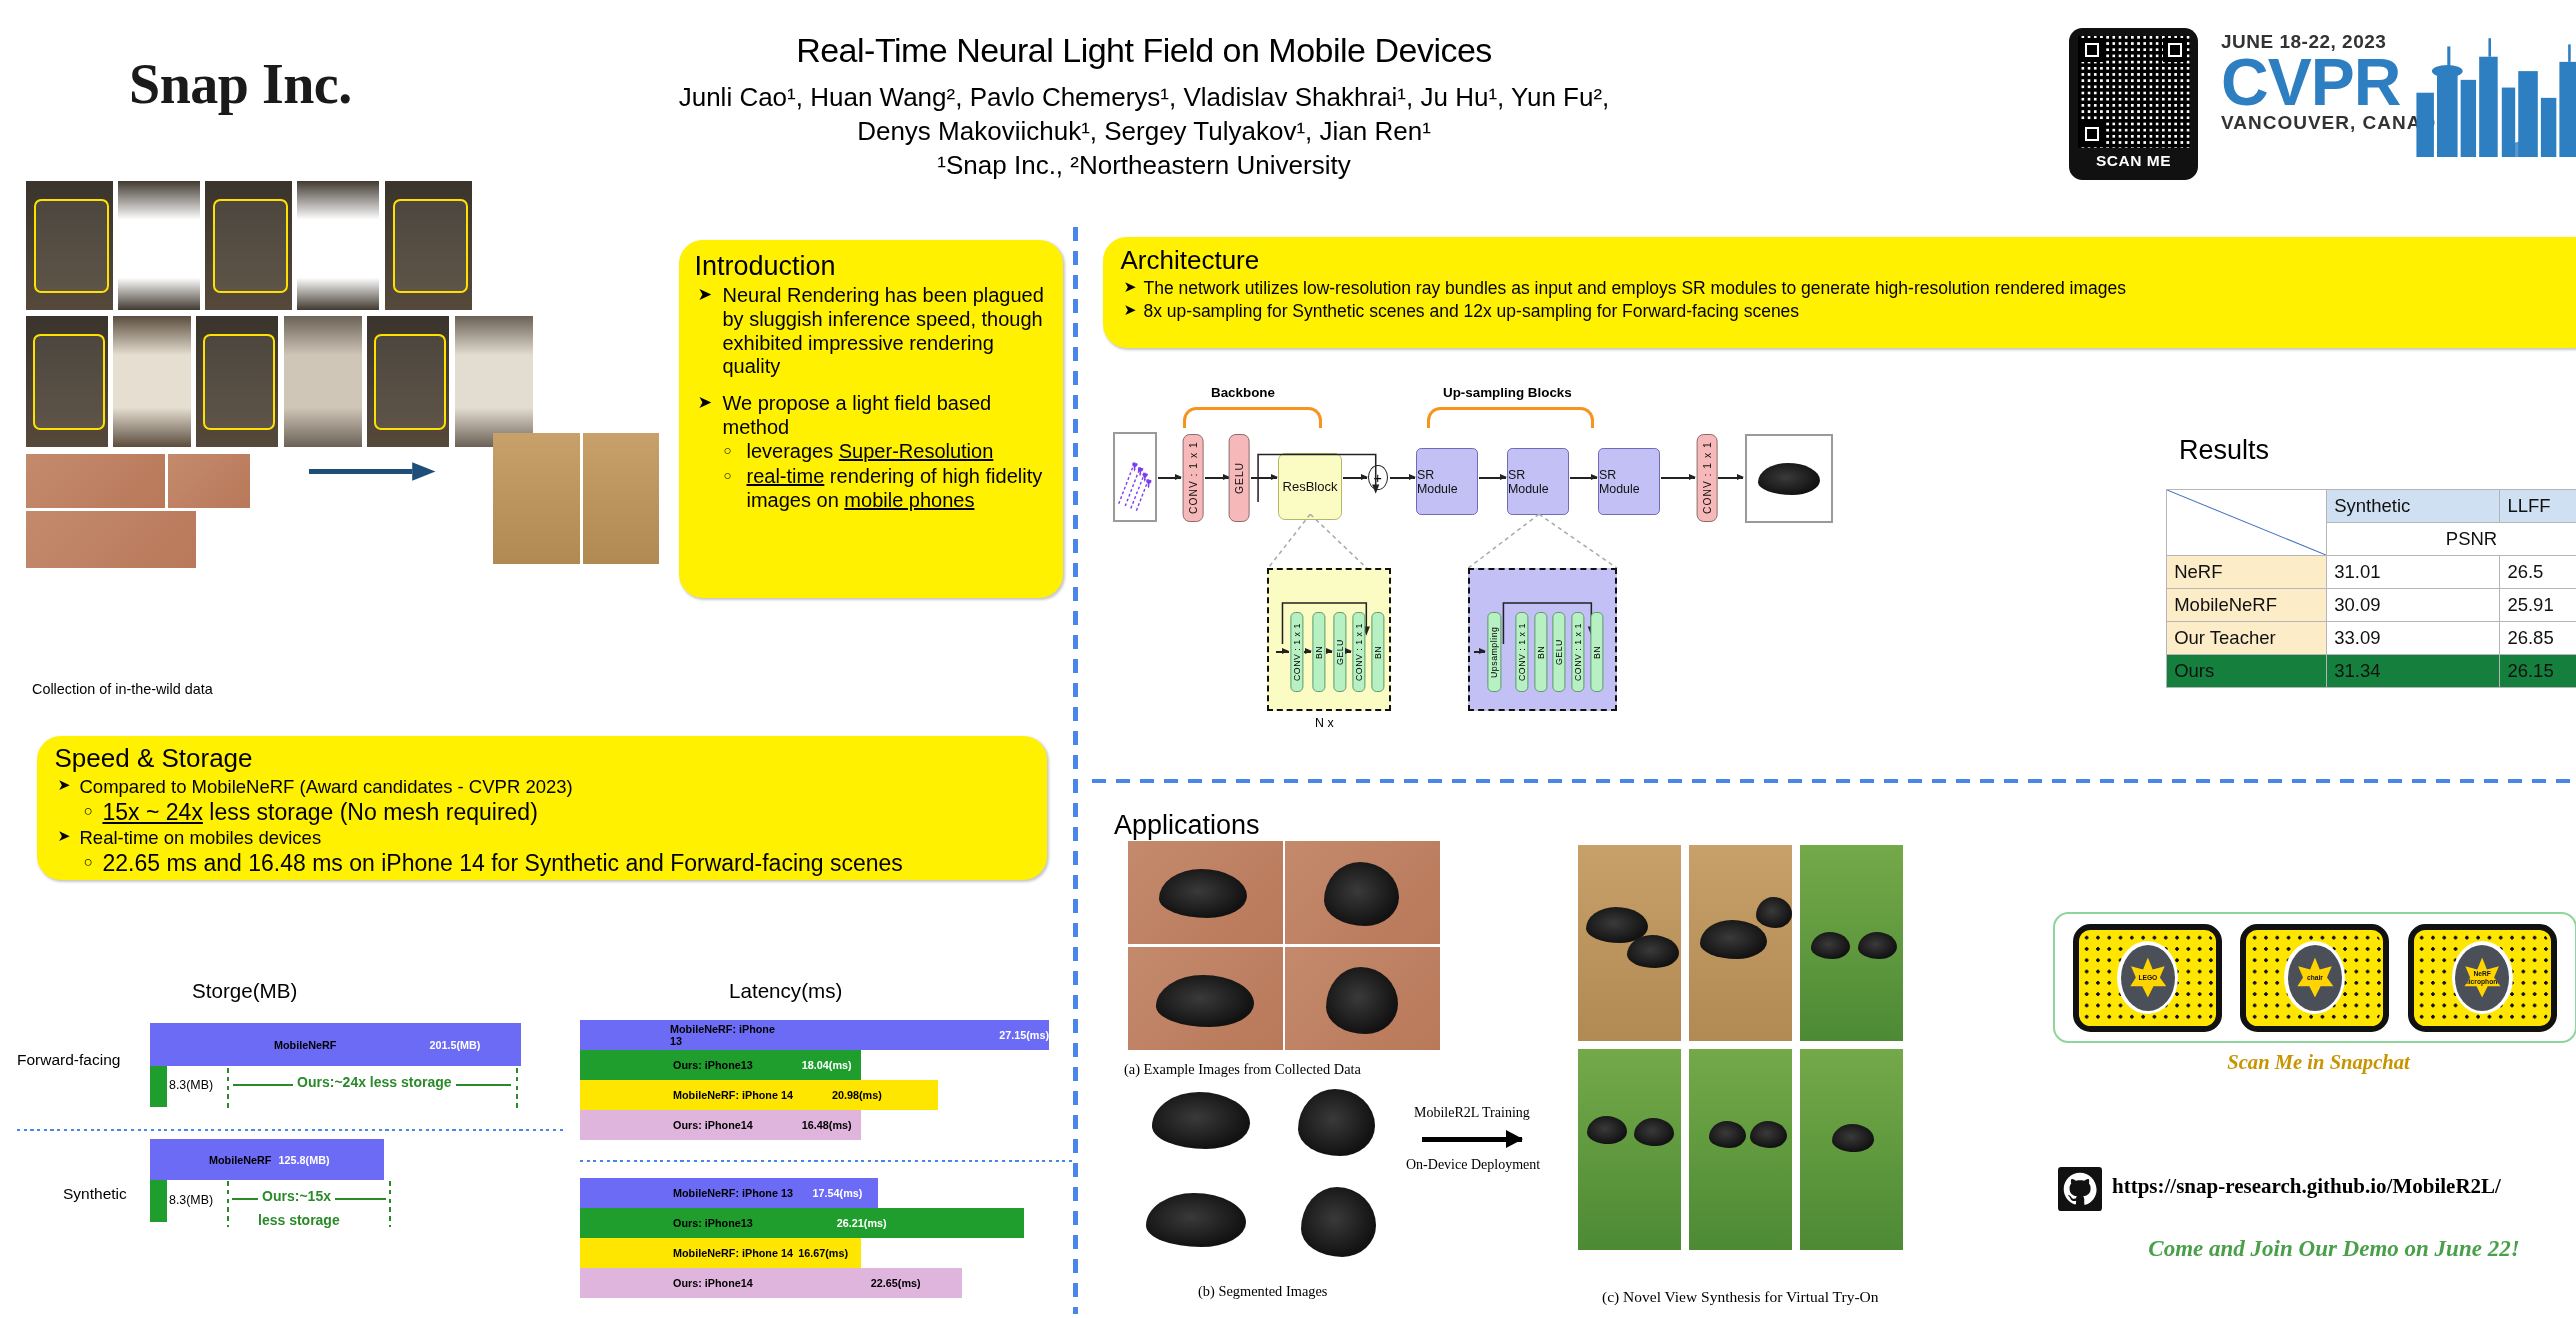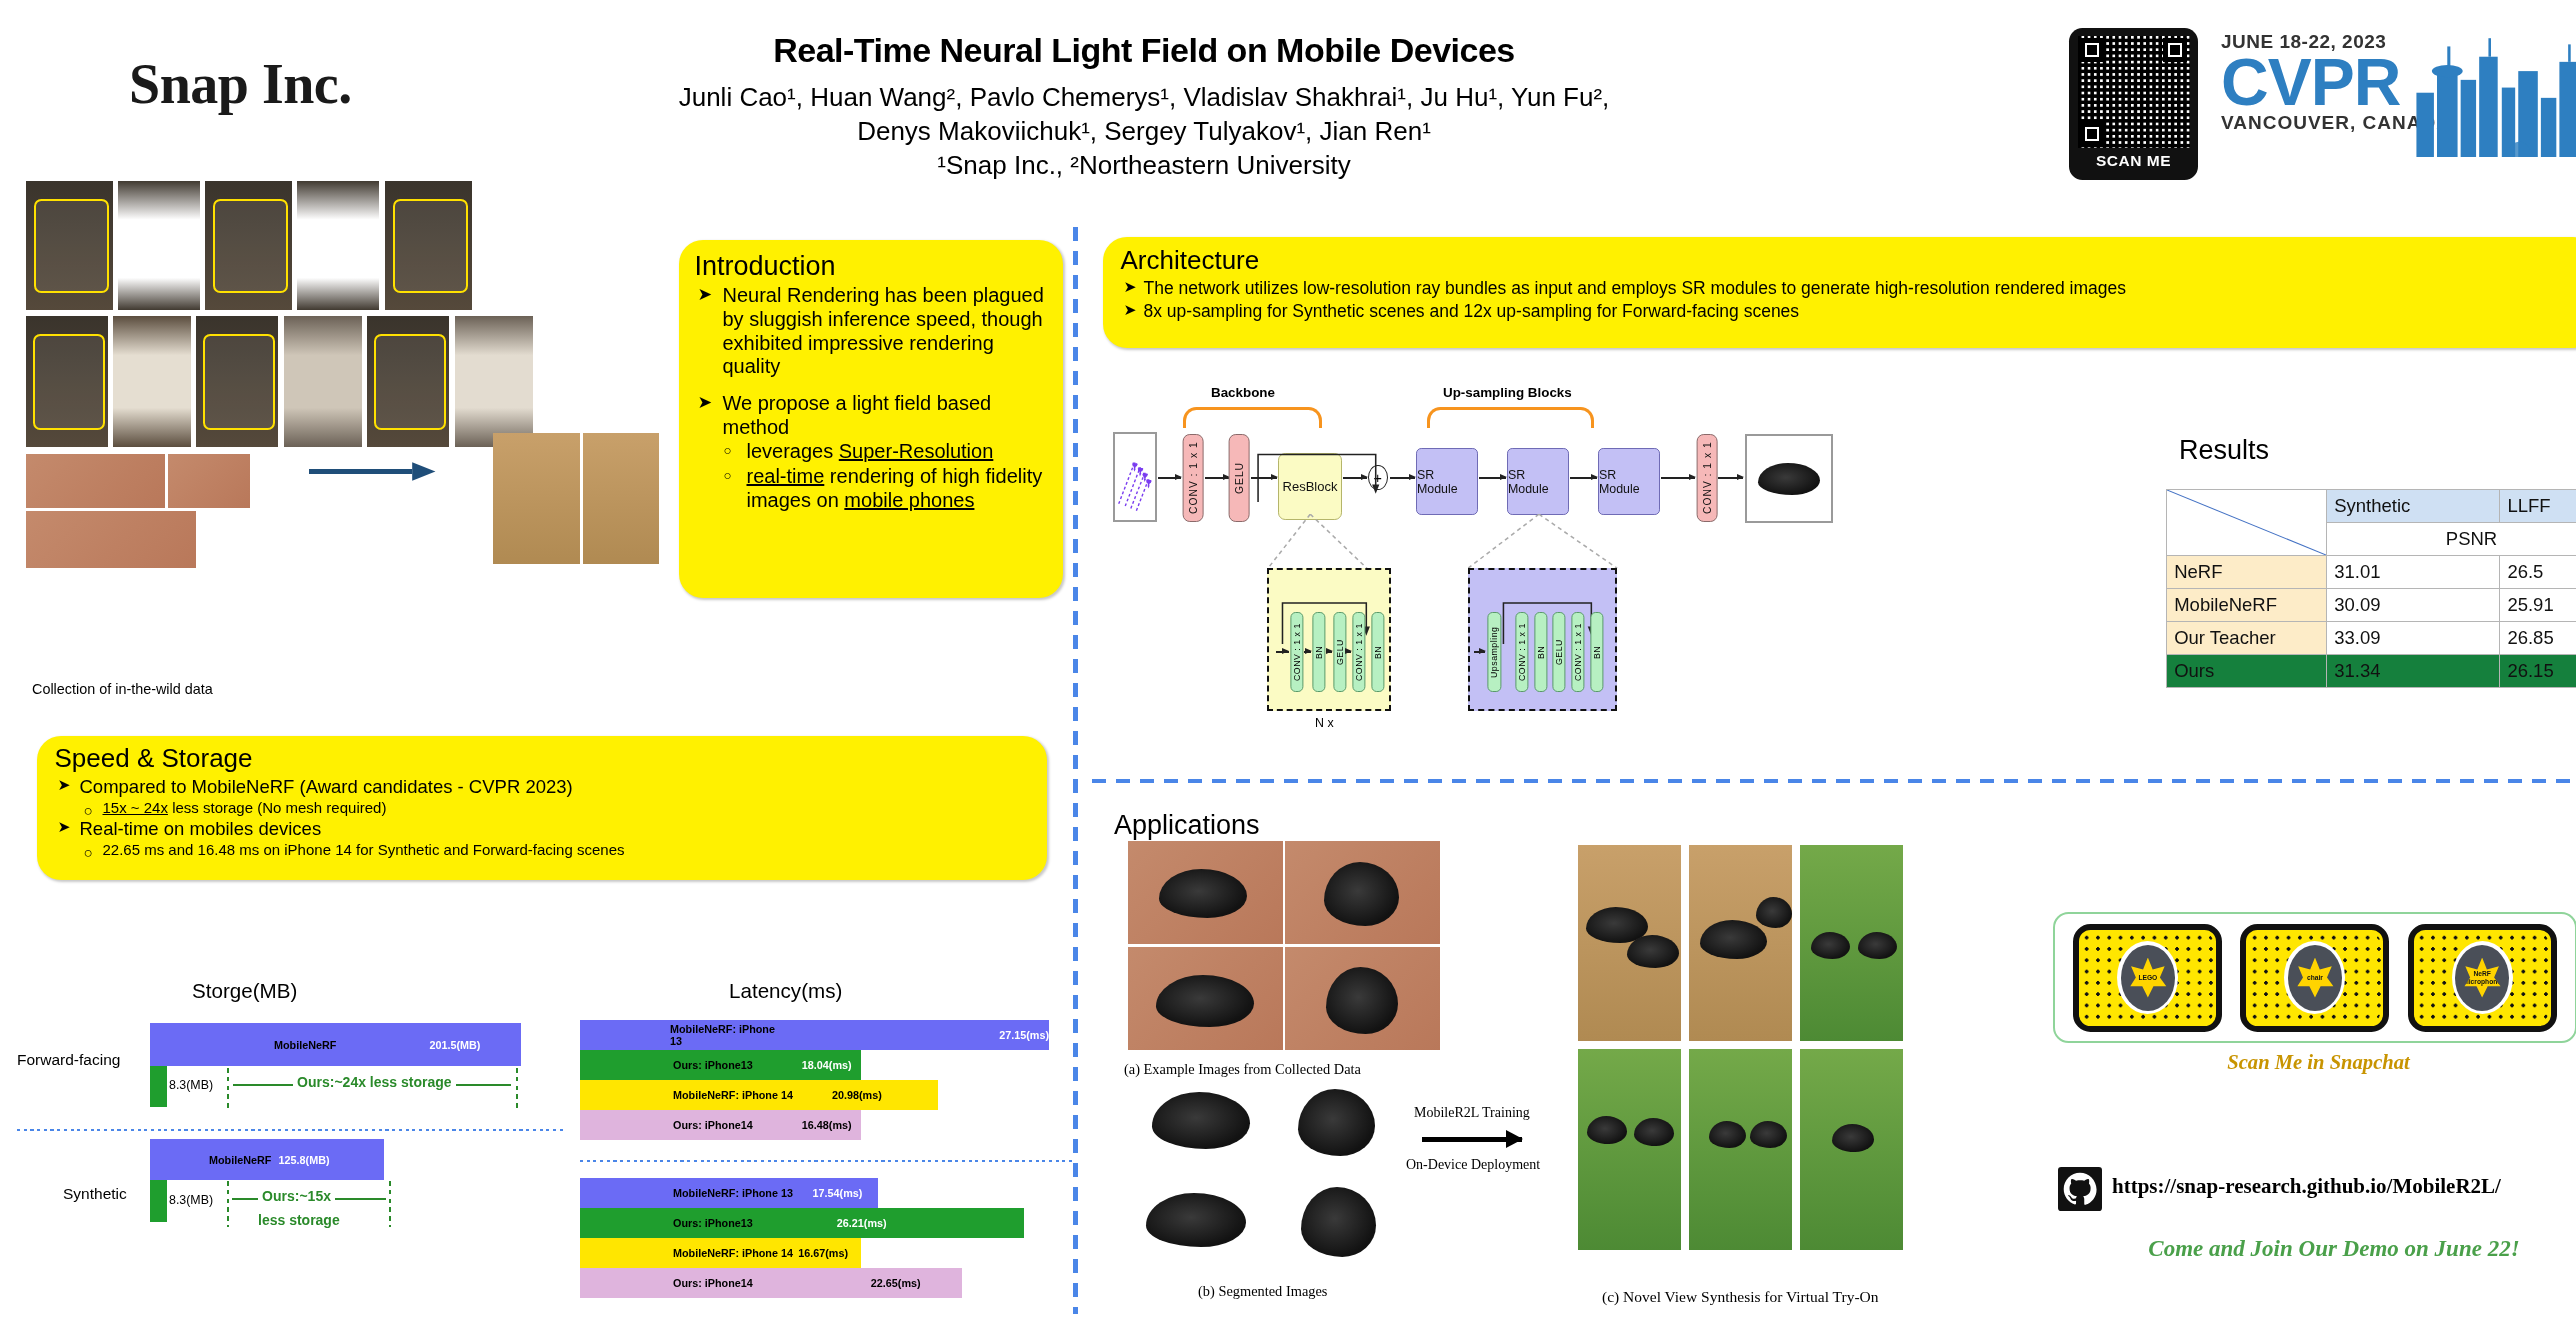--- a/index.html
+++ b/index.html
@@ -14,21 +14,21 @@
 
   
   #snap-logo {
     left:129px; top:52px;
     font-family:"Liberation Serif", serif;
     font-weight:bold; font-size:56px; color:#1a1a1a;
     letter-spacing:-0.5px;
   }
   #title-block { left:531px; top:31px; width:1226px; text-align:center; }
   #poster-title {
-    font-size:34px; font-weight:bold; color:#000; letter-spacing:-0.5px;
+    font-size:34px; font-weight:normal; color:#000; letter-spacing:-0.5px;
     margin-bottom:11.3px;
   }
   .authors { font-size:26px; color:#000; line-height:1.30; }
 
   
   #qr-card {
     left:2069px; top:28px; width:129px; height:152px;
     background:#111; border-radius:13.4px; padding:8.2px 8.2px 0 8.2px;
     display:flex; flex-direction:column; align-items:center;
   }
@@ -68,21 +68,21 @@
   #intro-box { left:679px; top:240px; width:384px; height:358px; }
   #intro-box li { font-size:20px; }
   #arch-box { left:1103px; top:237px; width:1494px; height:111px; padding:8.2px 17.5px; }
   #arch-box h2 { font-size:26px; }
   #arch-box li { font-size:17.5px; padding-left:23px; margin-bottom:2.1px; }
   #arch-box li::before { font-size:15.5px; }
   #speed-box { left:37px; top:736px; width:1010px; height:144px; padding:7.2px 17.5px; }
   #speed-box h2 { font-size:26px; }
   #speed-box li { font-size:18.5px; padding-left:25px; }
   #speed-box li::before { font-size:15.5px; }
-  #speed-box li.sub { font-size:15px; padding-left:48px; }
+  #speed-box li.sub { font-size:23px; padding-left:48px; }
 
   
   #v-divider { left:1073px; top:227px; width:4.6px; height:1087px;
     background:repeating-linear-gradient(180deg,#4a86e8 0 14.4px,transparent 14.4px 24px); }
   #h-divider { left:1092px; top:779px; width:1538px; height:4.1px;
     background:repeating-linear-gradient(90deg,#4a86e8 0 14.4px,transparent 14.4px 24px); }
 
   
   .photo { position:absolute; background:#6d6358; border:0; overflow:hidden; }
   .phone { background:linear-gradient(#3a342c,#55493b); }

